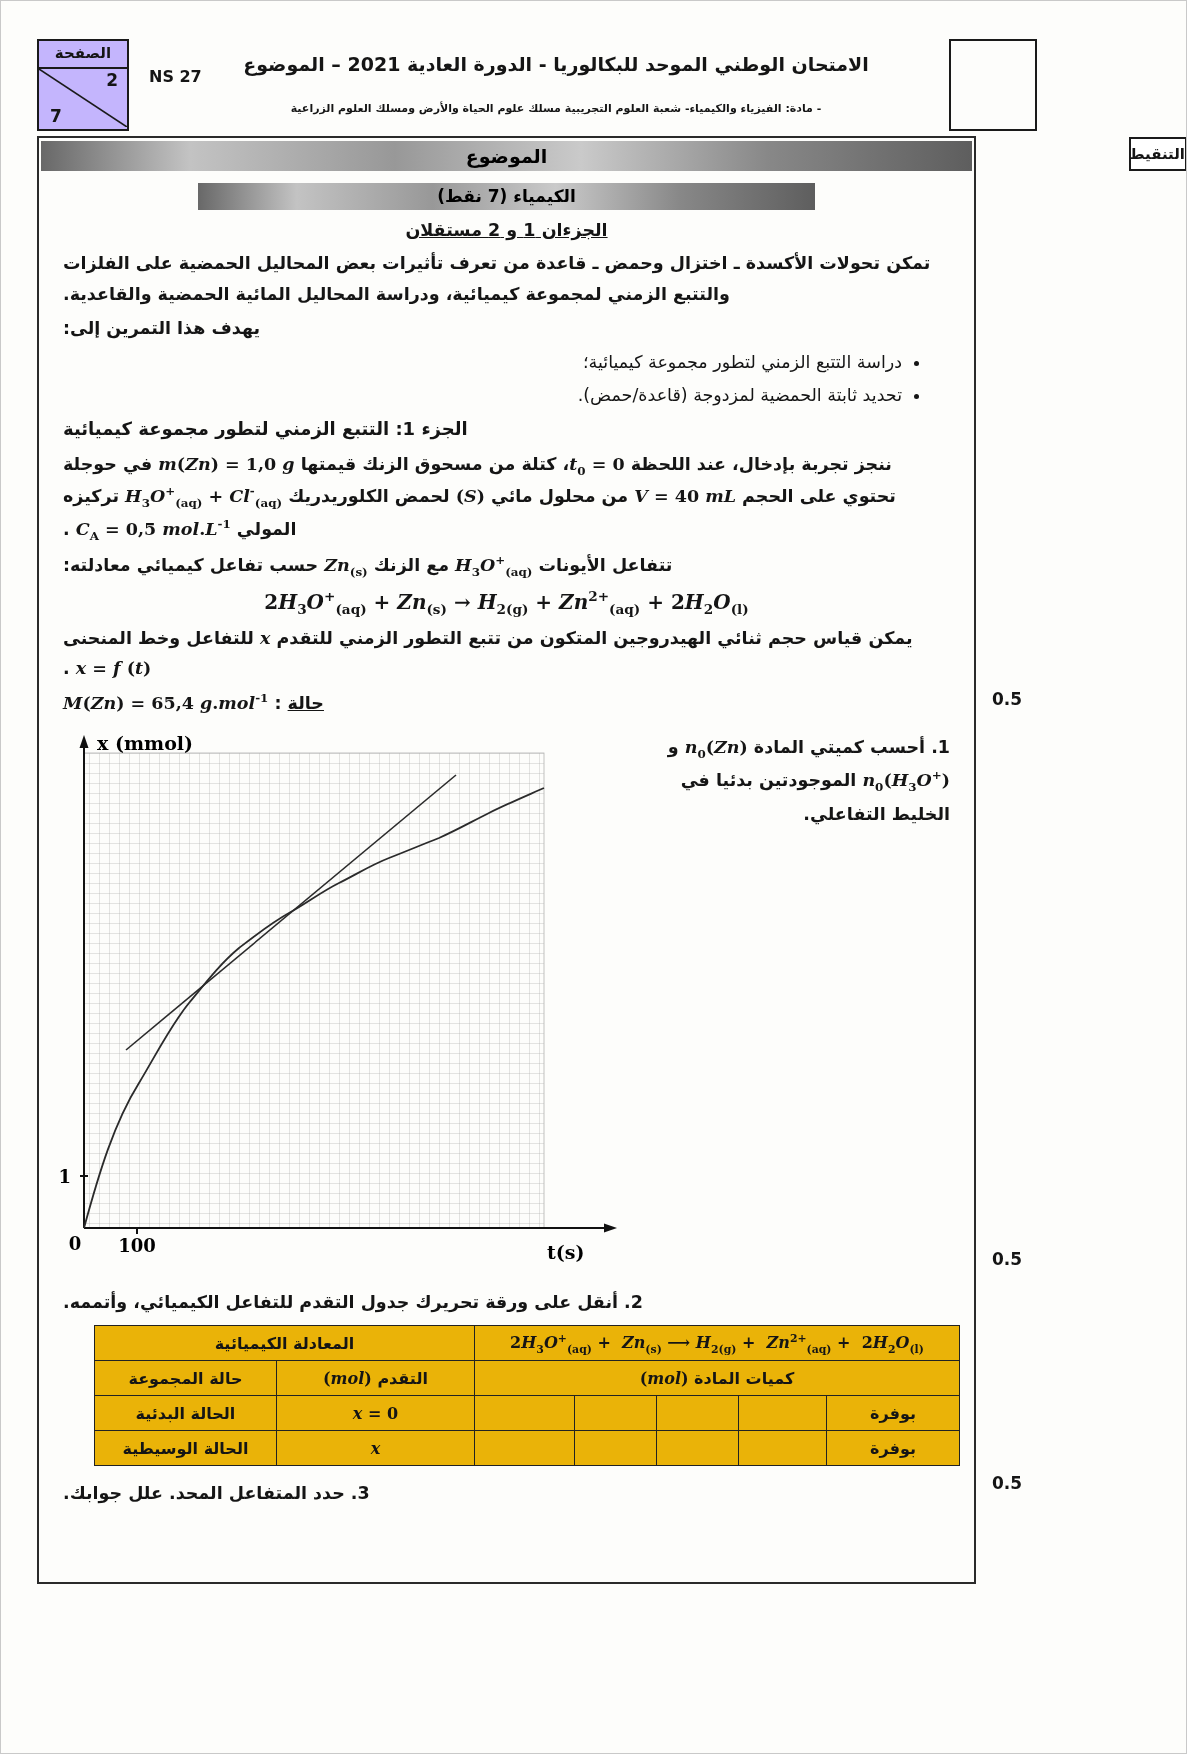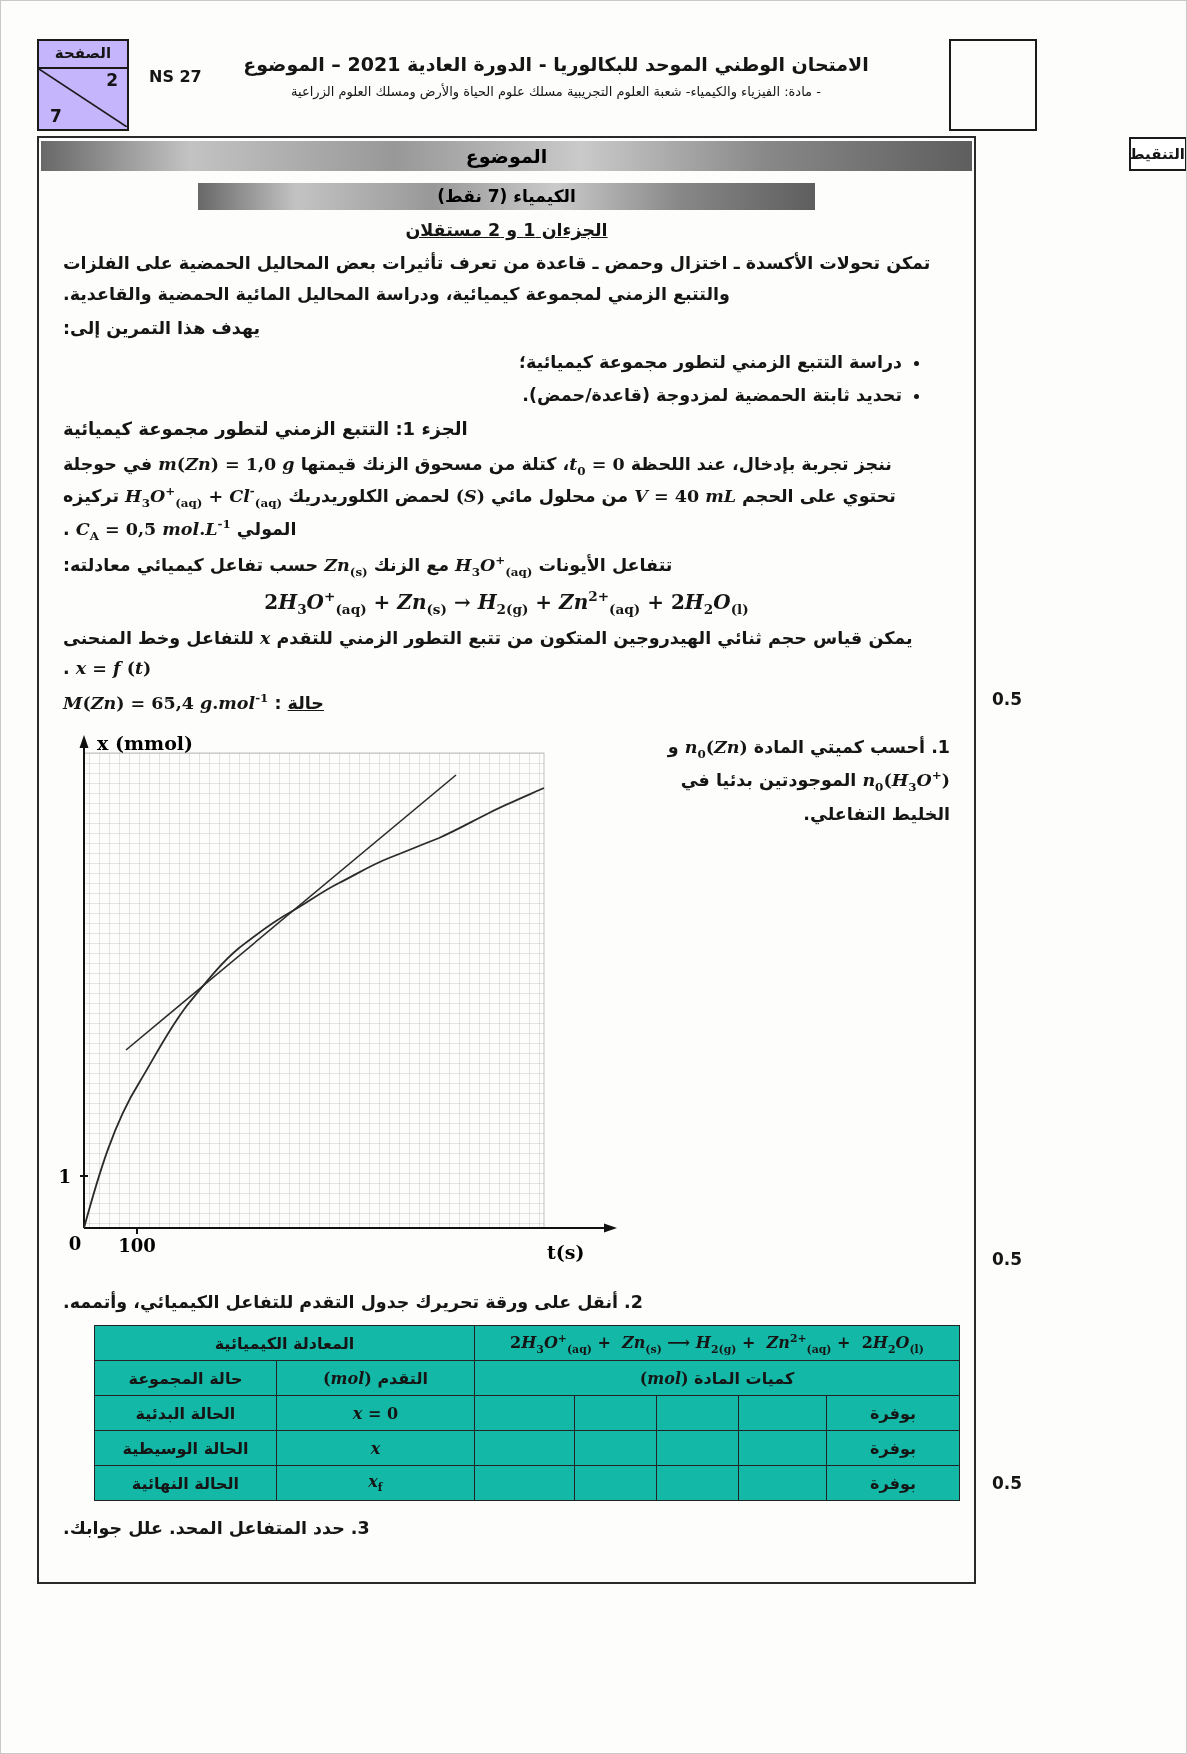--- a/index.html
+++ b/index.html
@@ -10,57 +10,57 @@
   
   .page-box{position:absolute;left:36px;top:38px;width:92px;height:92px;border:2px solid #1a1a1a;background:#c4b5fd}
   .page-box-label{height:28px;line-height:25px;text-align:center;font-weight:bold;font-size:15px;border-bottom:2px solid #1a1a1a}
   .page-box-diag{position:relative;height:58px}
   .page-box-diag svg{position:absolute;left:0;top:0}
   .pg-cur{position:absolute;top:1px;right:9px;font-weight:bold;font-size:17px}
   .pg-tot{position:absolute;bottom:1px;left:11px;font-weight:bold;font-size:17px}
   .ns-code{position:absolute;left:148px;top:66px;direction:ltr;font-weight:bold;font-size:16px}
   .exam-titles{position:absolute;left:175px;top:52px;width:760px;text-align:center}
   .title1{font-weight:bold;font-size:19px}
-  .title2{font-weight:normal;font-size:13px;margin-top:9px}
+  .title2{font-weight:bold;font-size:11px;margin-top:27px}
   .corner-box{position:absolute;left:948px;top:38px;width:88px;height:92px;border:2px solid #1a1a1a}
   .grading-header-box{position:absolute;left:1128px;top:136px;width:58px;height:34px;border:2px solid #1a1a1a;text-align:center;line-height:30px;font-weight:bold;font-size:15px;background:#fff}
 
   
   .main-box{position:absolute;left:36px;top:135px;width:939px;height:1448px;border:2px solid #2a2a2a;overflow:hidden;background:#fdfdfb}
   .grading-col{position:absolute;left:975px;top:135px;width:62px;height:1448px}
   .mark{position:absolute;width:100%;text-align:center;font-weight:bold;font-size:17px}
   .mark-1{top:553px}.mark-2{top:1113px}.mark-3{top:1337px}
 
   
   .banner{background:linear-gradient(90deg,#686868 0%,#c3c3c3 16%,#989898 38%,#cacaca 58%,#888 78%,#5e5e5e 100%);text-align:center;font-weight:bold;color:#000}
   .banner-subject{height:30px;line-height:30px;font-size:19px;margin:3px 2px 0}
   .banner-chem{height:27px;line-height:27px;font-size:17px;width:66%;margin:12px auto 0}
   .independence{margin-top:10px;text-align:center;font-weight:bold;font-size:17.5px;text-decoration:underline}
   .para{margin:4px 24px 0;font-weight:bold;font-size:17.5px;line-height:1.75;text-align:left}
   .intro-p{margin-top:8px}
-  .bullets{margin:4px 72px 0 24px;font-weight:bold;font-size:17.5px;line-height:1.7}
+  .bullets{margin:4px 72px 0 24px;font-weight:normal;font-size:17.5px;line-height:1.7}
   .bullets li{margin-bottom:3px}
   .part-heading{margin-top:0;font-size:18px}
   .equation{text-align:center;font-weight:bold;font-size:20px;margin:6px 0;font-family:"DejaVu Serif",serif}
   .m{font-family:"DejaVu Serif",serif;white-space:nowrap}
   .m i,.equation i,.eq-cell i{font-family:"DejaVu Serif",serif}
   sub,sup{font-size:68%}
   .given-label{text-decoration:underline}
   .qnum{font-weight:bold}
   .question{margin-top:12px}
 
   
   .row-q1{display:flex;align-items:flex-start;margin-top:4px}
   .q1{width:345px;padding:8px 24px 0 4px;font-weight:bold;font-size:17.5px;line-height:1.85}
   .graph-wrap{flex:1;direction:ltr;}
   .axis-label{font-family:"DejaVu Serif",serif;font-weight:bold;font-size:19px}
   .tick-label{font-family:"DejaVu Serif",serif;font-weight:bold;font-size:18px}
 
   
-  .adv-table{border-collapse:collapse;margin:8px 14px 0 80px;direction:ltr;background:#14b8a6;width:865px;table-layout:fixed}
+  .adv-table{border-collapse:collapse;margin:8px 14px 0 80px;direction:ltr;background:#eab308;width:865px;table-layout:fixed}
   .adv-table td{border:1.7px solid #222;text-align:center;font-weight:bold;font-size:16px;height:35px;padding:1px 4px;overflow:hidden}
   .eq-cell{font-size:17px;font-family:"DejaVu Serif",serif}
 </style>
 </head>
 <body>
 
 <div class="page">
 
   <div class="page-box">
     <div class="page-box-label">الصفحة</div>
@@ -175,29 +175,20 @@
       </tr>
       <tr>
         <td dir="rtl">الحالة الوسيطية</td>
         <td><span class="m" dir="ltr"><i>x</i></span></td>
         <td></td>
         <td></td>
         <td></td>
         <td></td>
         <td dir="rtl">بوفرة</td>
       </tr>
-      <tr>
-        <td dir="rtl">الحالة النهائية</td>
-        <td><span class="m" dir="ltr"><i>x</i><sub>f</sub></span></td>
-        <td></td>
-        <td></td>
-        <td></td>
-        <td></td>
-        <td dir="rtl">بوفرة</td>
-      </tr>
     </tbody>
       </table>
 
     <p class="para question">
       <span class="qnum">3.</span>
       <span>حدد المتفاعل المحد. علل جوابك.</span>
     </p>
 
   </div>
 

